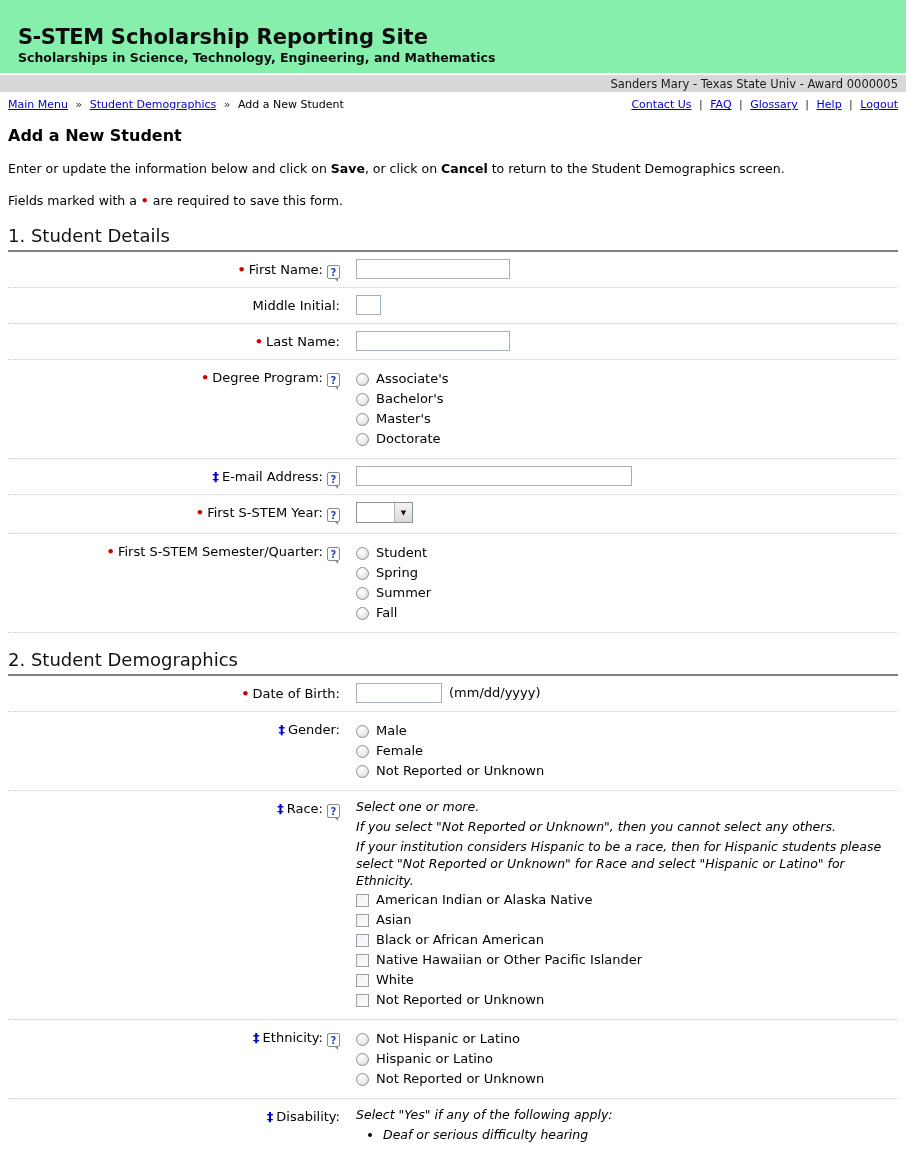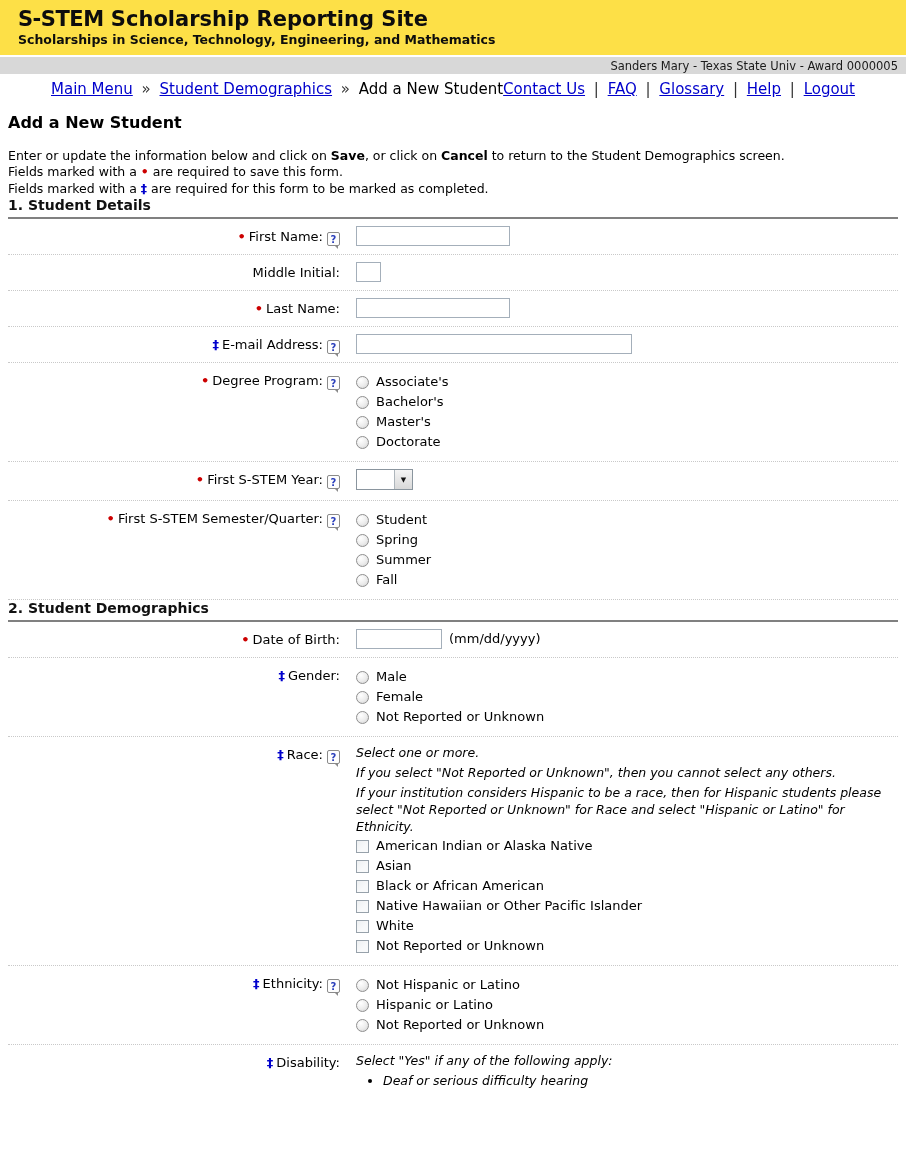--- a/index.html
+++ b/index.html
@@ -4,47 +4,47 @@
 <style>
   * { margin:0; padding:0; box-sizing:border-box; }
   html,body { background:#fff; }
   body {
     width:906px;
     font-family:"DejaVu Sans","Liberation Sans",sans-serif;
     font-size:13px;
     color:#000;
   }
   
-  .banner { background:#fde047; padding:7px 0 8px 18px; }
+  .banner { background:#86efac; padding:25px 0 8px 18px; }
   .banner h1 { font-size:21px; font-weight:bold; color:#0d0d0d; letter-spacing:0; }
   .banner h1 .brand { letter-spacing:-0.5px; }
   .banner .subtitle { font-size:12.5px; font-weight:bold; color:#0d0d0d; margin-top:1px; }
   
   .userbar {
     background:#D8D8D8; border-top:2px solid #fff;
     text-align:right; padding:2px 8px 3px 0;
     font-size:11.5px; color:#1a1a1a; height:19px;
   }
   
-  .navrow { display:flex; justify-content:center; padding:6px 8px 5px 8px; font-size:15px; }
+  .navrow { display:flex; justify-content:space-between; padding:6px 8px 5px 8px; font-size:11px; }
   a.lnk { color:#0000cc; text-decoration:underline; cursor:pointer; }
   .navrow .sep { color:#333; margin:0 4px; }
   .navrow .current { color:#000; }
   .util .bar { color:#333; margin:0 4px; text-decoration:none; }
   
   .content { padding:0 8px; }
   .page-title { font-size:16px; font-weight:bold; margin:10px 0 16px 0; }
-  .intro { font-size:12.5px; }
+  .intro { margin-bottom:16px; font-size:12.5px; }
   .intro b { font-weight:bold; }
   .legend { font-size:12.5px; line-height:17px; }
   .legend .req { color:#cc0000; font-weight:bold; }
   .legend .comp { color:#0000cc; font-weight:bold; }
   .section-hdr {
-    font-size:14px; font-weight:bold; color:#111;
-    padding-bottom:4px;
+    font-size:18px; font-weight:normal; color:#111;
+    margin-top:16px; padding-bottom:4px;
     border-bottom:2px solid #808080;
   }
   
   .frow { display:flex; padding:7px 0 8px 0; border-bottom:1px dotted #c9c9c9; }
   .frow:last-child { border-bottom:none; }
   .lblcell {
     width:332px; flex-shrink:0; text-align:right;
     padding-top:3px; font-size:13px; white-space:nowrap;
   }
   .ctlcell { padding-left:16px; flex-grow:1; }
@@ -142,23 +142,20 @@
 
   <div class="page-title">Add a New Student</div>
 
   <div class="intro">
     <span>Enter or update the information below and click on </span><b>Save</b><span>, or click on </span><b>Cancel</b><span> to return to the Student Demographics screen.</span>
   </div>
 
   <div class="legend">
     <span>Fields marked with a </span><span class="req">•</span><span> are required to save this form.</span>
   </div>
-  <div class="legend">
-    <span>Fields marked with a </span><span class="comp">‡</span><span> are required for this form to be marked as completed.</span>
-  </div>
 
   <div class="section-hdr">1. Student Details</div>
 
   <div class="frow">
     <div class="lblcell">
       <span class="mark-req">•</span><span>First Name:</span><span class="help">?</span>
     </div>
     <div class="ctlcell">
       <input type="text" class="txt w-name" value="" style="">
     </div>
@@ -172,29 +169,20 @@
       <input type="text" class="txt w-mi" value="" style="">
     </div>
   </div>
 
   <div class="frow">
     <div class="lblcell">
       <span class="mark-req">•</span><span>Last Name:</span>
     </div>
     <div class="ctlcell">
       <input type="text" class="txt w-name" value="" style="">
-    </div>
-  </div>
-
-  <div class="frow">
-    <div class="lblcell">
-      <span class="mark-comp">‡</span><span>E-mail Address:</span><span class="help">?</span>
-    </div>
-    <div class="ctlcell">
-      <input type="text" class="txt w-email" value="" style="">
     </div>
   </div>
 
   <div class="frow">
     <div class="lblcell">
       <span class="mark-req">•</span><span>Degree Program:</span><span class="help">?</span>
     </div>
     <div class="ctlcell optgroup">
       <label class="opt">
           <input type="radio" class="rad" name="degree" style="">
@@ -205,20 +193,29 @@
           <span class="optlabel">Bachelor's</span>
         </label>
       <label class="opt">
           <input type="radio" class="rad" name="degree" style="">
           <span class="optlabel">Master's</span>
         </label>
       <label class="opt">
           <input type="radio" class="rad" name="degree" style="">
           <span class="optlabel">Doctorate</span>
         </label>
+    </div>
+  </div>
+
+  <div class="frow">
+    <div class="lblcell">
+      <span class="mark-comp">‡</span><span>E-mail Address:</span><span class="help">?</span>
+    </div>
+    <div class="ctlcell">
+      <input type="text" class="txt w-email" value="" style="">
     </div>
   </div>
 
   <div class="frow">
     <div class="lblcell">
       <span class="mark-req">•</span><span>First S-STEM Year:</span><span class="help">?</span>
     </div>
     <div class="ctlcell">
       <span class="selectbox">
         <span class="val"></span>

